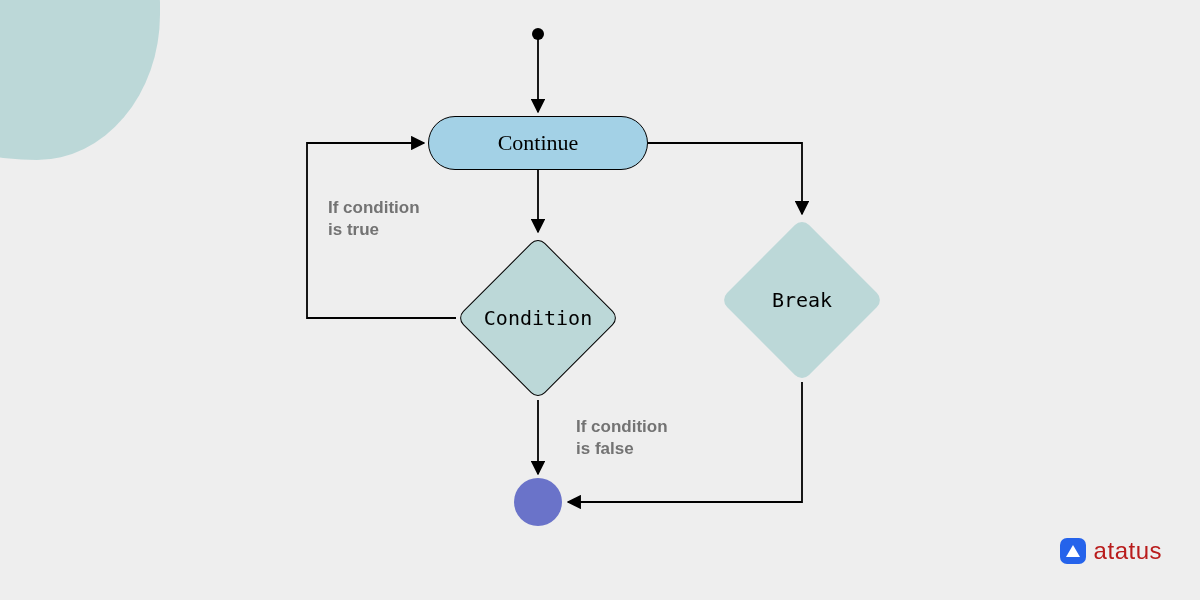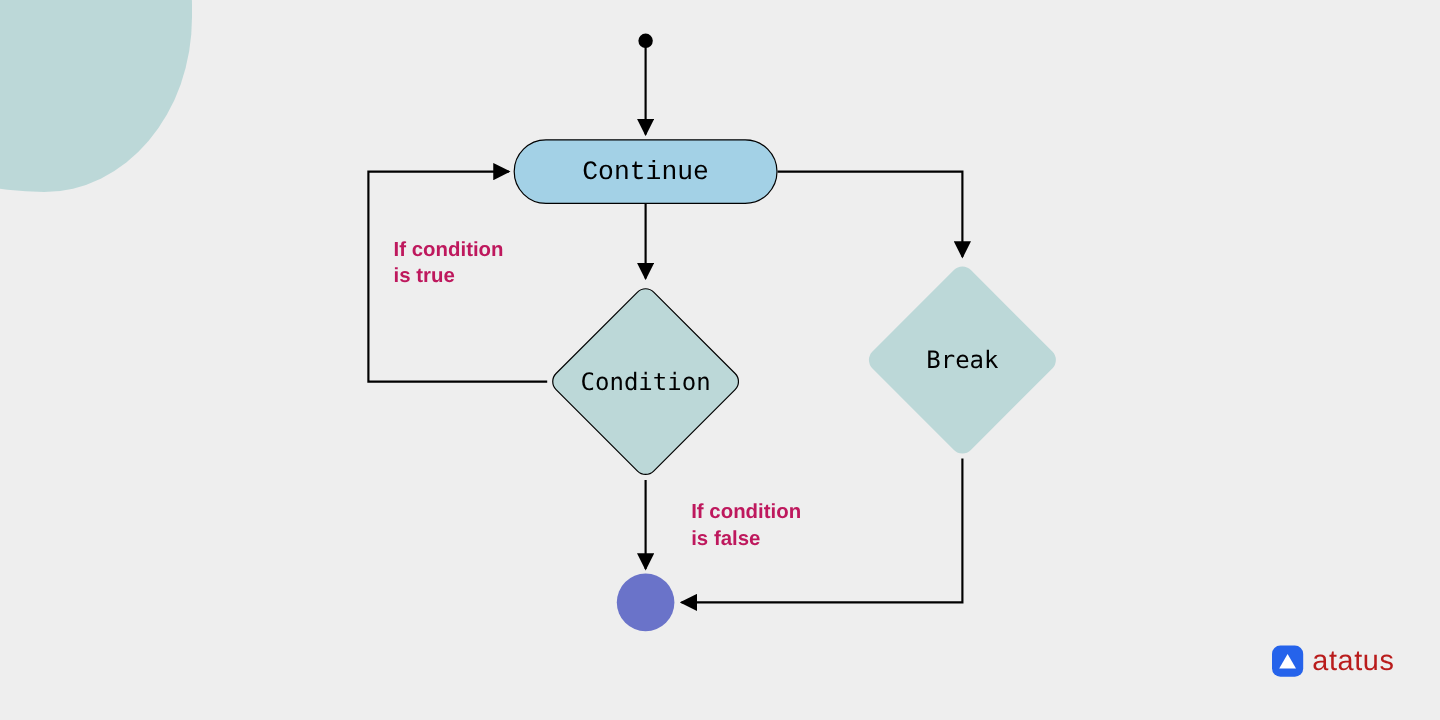--- a/index.html
+++ b/index.html
@@ -31,21 +31,21 @@
   .pill {
     position: absolute;
     width: 220px;
     height: 54px;
     background: #a3d1e6;
     border: 1.5px solid #000;
     border-radius: 27px;
     display: flex;
     align-items: center;
     justify-content: center;
-    font-family: Liberation Mono, monospace;
+    font-family: Liberation Serif, serif;
     font-size: 22px;
     color: #000;
     box-sizing: border-box;
   }
   
   .diamond-wrap {
     position: absolute;
     display: flex;
     align-items: center;
     justify-content: center;
@@ -82,21 +82,21 @@
     height: 48px;
     background: #6a73c9;
     border-radius: 50%;
   }
   
   .edge-label {
     position: absolute;
     font-family: -apple-system, BlinkMacSystemFont, "Segoe UI", Arial, sans-serif;
     font-size: 17px;
     font-weight: 600;
-    color: #be185d;
+    color: #737373;
     line-height: 1.3;
     white-space: pre;
   }
   
   .brand {
     position: absolute;
     right: 38px;
     bottom: 35px;
     display: flex;
     align-items: center;

